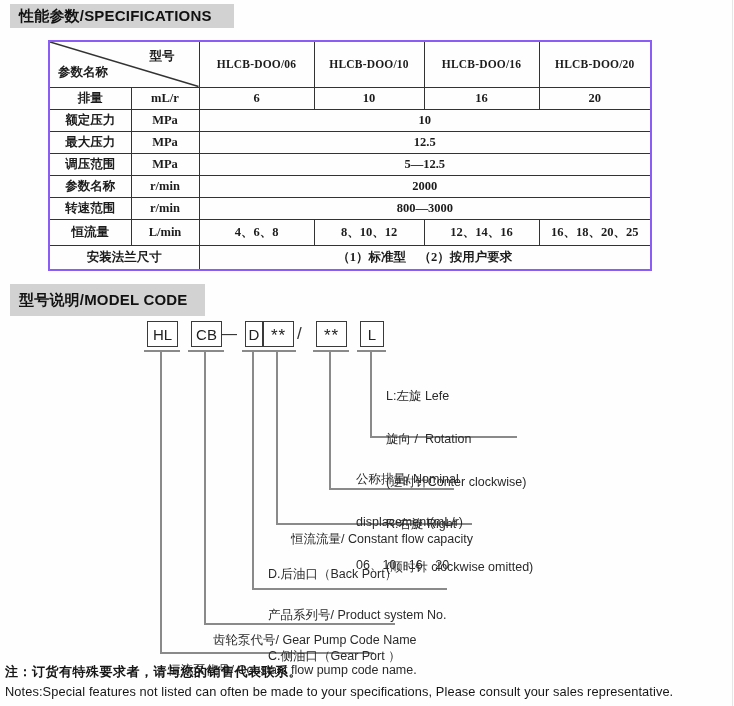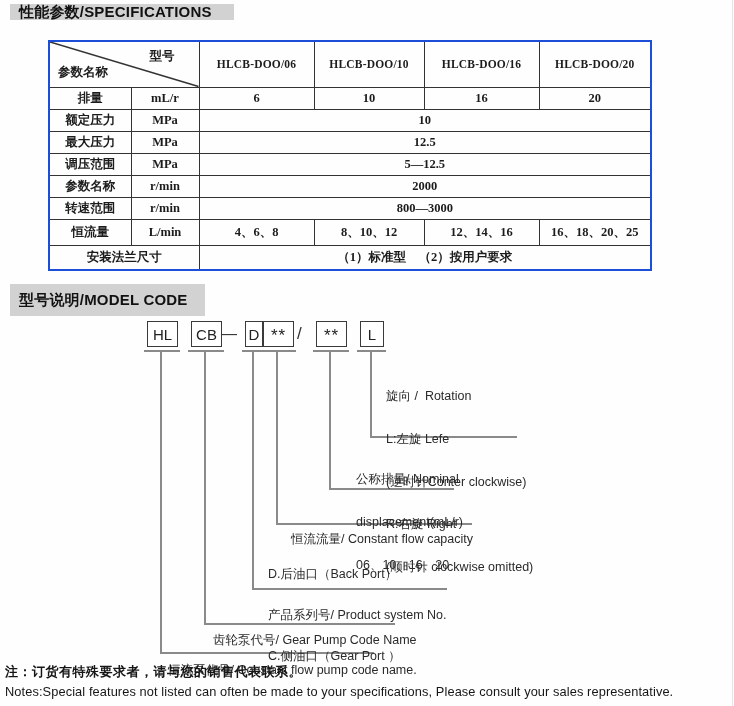--- a/index.html
+++ b/index.html
@@ -8,28 +8,28 @@
     background:#fefefe; color:#222;
     font-family:"Liberation Sans","DejaVu Sans",sans-serif;
   }
   .edge-line { position:absolute; right:1px; top:0; bottom:0; width:1px; background:#e6e6e6; }
 
   
   .title-bar {
     position:absolute; background:#d2d2d2; display:flex; align-items:center;
     padding-left:9px; font-weight:700; font-size:15px; color:#111; letter-spacing:.2px;
   }
-  #title-spec  { left:10px; top:4px;   width:215px; height:16px; }
+  #title-spec  { left:10px; top:4px;   width:215px; height:24px; }
   #title-model { left:10px; top:284px; width:186px; height:32px; }
 
   
   table.spec {
     position:absolute; left:48px; top:40px; border-collapse:collapse; table-layout:fixed;
     font-family:"Liberation Serif","DejaVu Serif",serif; font-weight:700; color:#1c1c1c;
-    border:2px solid #1d4ed8;
+    border:2px solid #8b5cf6;
   }
   table.spec td { border:1px solid #333; text-align:center; vertical-align:middle; font-size:12.5px; padding:0; }
   table.spec td.colhead { font-size:11.5px; letter-spacing:.2px; }
   td.diag { position:relative; }
   td.diag svg { position:absolute; left:0; top:0; width:100%; height:100%; }
   td.diag .m { position:absolute; top:6px;  right:24px; font-size:12.5px; }
   td.diag .p { position:absolute; bottom:6px; left:8px;  font-size:12.5px; }
   td.offset-val { padding-left:200px; }
 
   
@@ -169,22 +169,22 @@
     <div class="tbar" id="tb-l"></div>
 
     <div class="conn" id="cn-hl"></div>
     <div class="conn" id="cn-cb"></div>
     <div class="conn" id="cn-d"></div>
     <div class="conn" id="cn-s1"></div>
     <div class="conn" id="cn-s2"></div>
     <div class="conn" id="cn-l"></div>
 
     <div class="legend" id="lg-rotation">
+      <div>L:左旋 Lefe</div>
       <div>旋向 /  Rotation</div>
-      <div>L:左旋 Lefe</div>
       <div>(逆时针Conter clockwise)</div>
       <div>R:右旋 Right</div>
       <div>(顺时针 clockwise omitted)</div>
     </div>
     <div class="legend" id="lg-nominal">
       <div>公称排量/ Nominal</div>
       <div>displacement(mL/r)</div>
       <div>06、10、16、20</div>
     </div>
     <div class="legend" id="lg-cfc">

